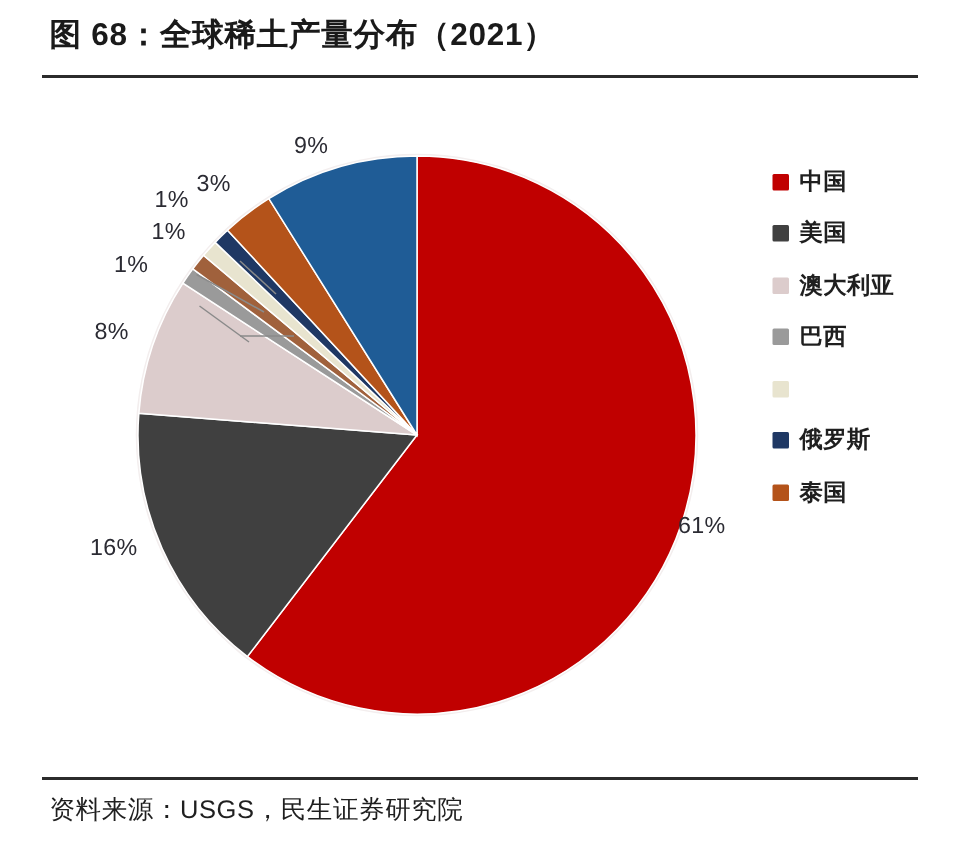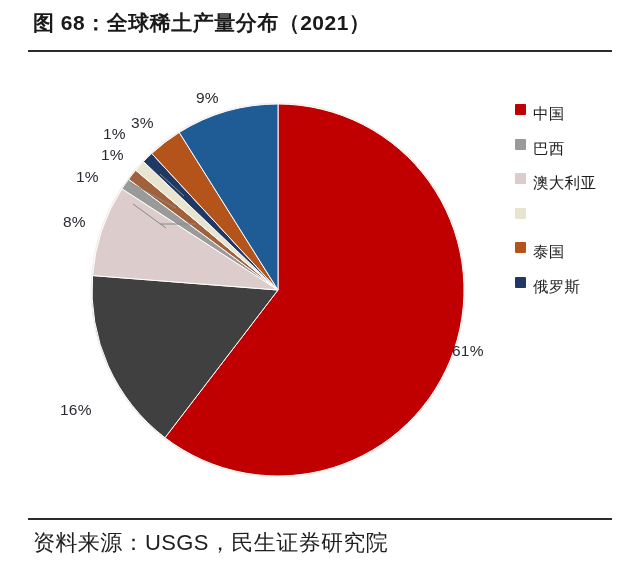--- a/index.html
+++ b/index.html
@@ -51,21 +51,21 @@
     left: 28px;
     top: 518px;
     width: 584px;
     height: 2px;
     background: #2b2b2b;
   }
   #source-note {
     position: absolute;
     left: 33px;
     top: 528px;
-    font-size: 22px;
+    font-size: 17px;
     color: #1f1f1f;
     letter-spacing: 0.4px;
     white-space: nowrap;
   }
 
   
   #plot-area {
     position: absolute;
     left: 0;
     top: 58px;
@@ -80,22 +80,23 @@
 
   
   #legend {
     position: absolute;
     left: 515px;
     top: 104px;
     width: 120px;
   }
   .legend-item {
     display: flex;
-    align-items: flex-start;
+    align-items: center;
     height: 34.5px;
+    font-weight: bold;
   }
   .legend-swatch {
     width: 11px;
     height: 11px;
     flex: 0 0 11px;
     margin-right: 7px;
     border-radius: 1px;
   }
   .legend-label {
     font-size: 15.5px;
@@ -139,52 +140,56 @@
         </g>
       <g id="leader-lines" stroke="#8a8a8a" stroke-width="1" fill="none">
           <path d="M 160 166 L 196 166"></path>
           <path d="M 131 125 L 176 150"></path>
           <path d="M 133 146 L 166 170"></path>
           <path d="M 160 116 L 184 138"></path>
         </g>
     </svg>
     <div id="pie-labels">
         <div class="pie-label" style="left: 452px; top: 284px; text-align: right;">61%</div>
-        <div class="pie-label" style="left: 60px; top: 299px; margin-top: 44px;">16%</div>
+        <div class="pie-label" style="left: 60px; top: 299px;">16%</div>
         <div class="pie-label" style="left: 63px; top: 155px;">8%</div>
         <div class="pie-label" style="left: 76px; top: 110px;">1%</div>
         <div class="pie-label" style="left: 101px; top: 88px;">1%</div>
         <div class="pie-label" style="left: 103px; top: 67px;">1%</div>
         <div class="pie-label" style="left: 131px; top: 56px;">3%</div>
         <div class="pie-label" style="left: 196px; top: 31px;">9%</div>
       </div>
   </div>
 
   <div id="legend">
       <div class="legend-item">
         <span class="legend-swatch" style="background: rgb(192, 0, 0);"></span>
         <span class="legend-label">中国</span>
       </div>
       <div class="legend-item">
-        <span class="legend-swatch" style="background: rgb(154, 154, 154);"></span>
-        <span class="legend-label">巴西</span>
+        <span class="legend-swatch" style="background: rgb(64, 64, 64);"></span>
+        <span class="legend-label">美国</span>
       </div>
       <div class="legend-item">
         <span class="legend-swatch" style="background: rgb(220, 204, 204);"></span>
         <span class="legend-label">澳大利亚</span>
       </div>
       <div class="legend-item">
+        <span class="legend-swatch" style="background: rgb(154, 154, 154);"></span>
+        <span class="legend-label">巴西</span>
+      </div>
+      <div class="legend-item">
         <span class="legend-swatch" style="background: rgb(232, 228, 207);"></span>
+      </div>
+      <div class="legend-item">
+        <span class="legend-swatch" style="background: rgb(31, 56, 100);"></span>
+        <span class="legend-label">俄罗斯</span>
       </div>
       <div class="legend-item">
         <span class="legend-swatch" style="background: rgb(180, 83, 26);"></span>
         <span class="legend-label">泰国</span>
-      </div>
-      <div class="legend-item">
-        <span class="legend-swatch" style="background: rgb(31, 56, 100);"></span>
-        <span class="legend-label">俄罗斯</span>
       </div>
     </div>
 
   <div id="footer-rule"></div>
   <div id="source-note">资料来源：USGS，民生证券研究院</div>
 
 </div>
 
 </body></html>

